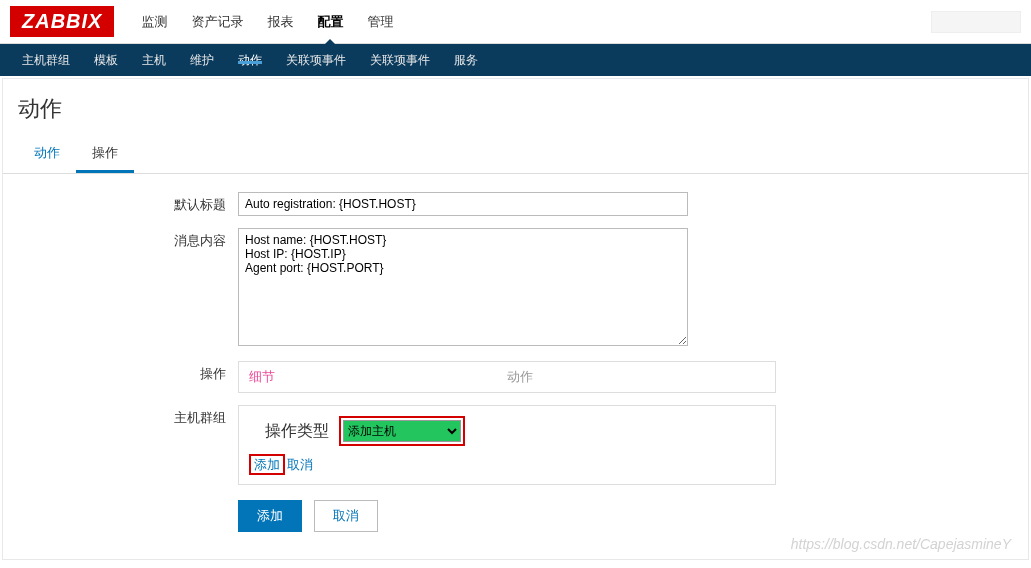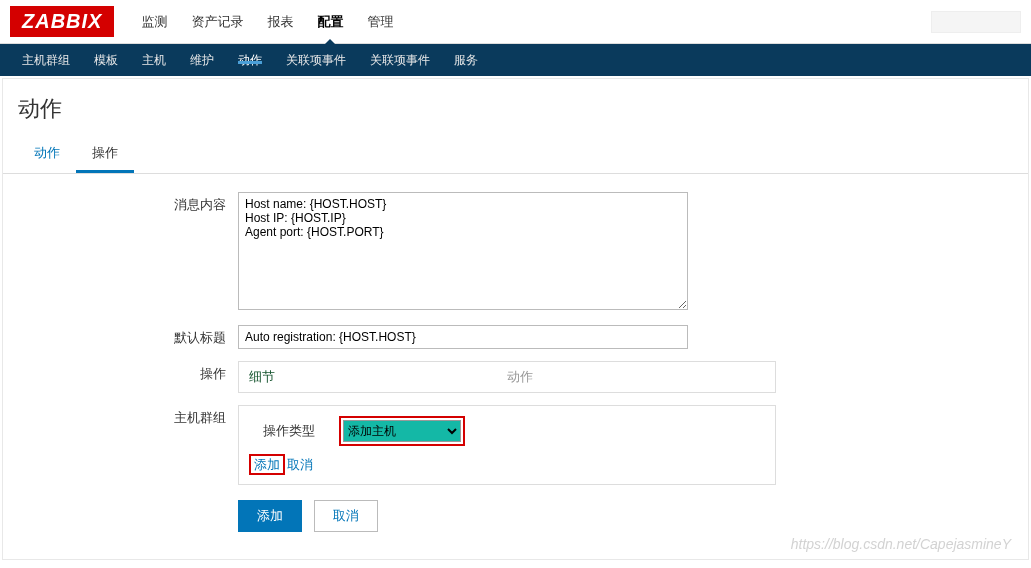--- a/index.html
+++ b/index.html
@@ -27,28 +27,28 @@
     
     .form { margin-left: 150px; }
     .form-row { display: flex; margin-bottom: 12px; align-items: flex-start; }
     .form-label { width: 70px; text-align: right; padding-right: 12px; padding-top: 4px; font-size: 13px; color: #333; }
     .form-control { flex: 0 0 auto; }
     .txt-input { width: 450px; height: 24px; border: 1px solid #bbb; padding: 2px 6px; font-size: 12px; font-family: Arial, sans-serif; }
     .txt-area { width: 450px; height: 118px; border: 1px solid #bbb; padding: 4px 6px; font-size: 12px; font-family: Arial, sans-serif; resize: both; }
     
     .ops-table { width: 538px; border: 1px solid #ddd; }
     .ops-header { display: flex; padding: 6px 10px; }
-    .ops-col1 { flex: 1; color: #14532d; font-size: 13px; }
+    .ops-col1 { flex: 1; color: #ec4899; font-size: 13px; }
     .ops-col2 { flex: 1; color: #999; font-size: 13px; }
     
     .ops-detail { width: 538px; border: 1px solid #ddd; padding: 10px; }
     .detail-row { display: flex; align-items: center; margin-bottom: 10px; }
-    .detail-label { width: 90px; text-align: center; padding-right: 10px; font-size: 13px; }
+    .detail-label { width: 90px; text-align: right; padding-right: 10px; font-size: 16px; }
     .select-wrap { border: 2px solid #d40000; padding: 2px; display: inline-block; }
-    .select { width: 118px; height: 22px; border: 1px solid #999; font-size: 12px; background: #14b8a6; }
+    .select { width: 118px; height: 22px; border: 1px solid #999; font-size: 12px; background: #22c55e; }
     .link-add { color: #0275b8; cursor: pointer; border: 2px solid #d40000; padding: 1px 3px; font-size: 13px; }
     .link-cancel { color: #0275b8; cursor: pointer; font-size: 13px; margin-left: 2px; }
     
     .required-note { margin-top: 10px; font-size: 13px; }
     .required-star { color: #d40000; margin-right: 4px; }
     
     .btn-row { margin-top: 15px; }
     .btn-primary { background: #0275b8; color: #fff; border: 1px solid #0275b8; padding: 6px 18px; font-size: 13px; cursor: pointer; }
     .btn-secondary { background: #fff; color: #0275b8; border: 1px solid #bbb; padding: 6px 18px; font-size: 13px; cursor: pointer; margin-left: 8px; }
     
@@ -83,32 +83,32 @@
 <div class="page-content">
   <h1 class="page-title">动作</h1>
 
   <div class="tabs">
     <div class="tab-item">动作</div>
     <div class="tab-item active">操作</div>
   </div>
 
   <div class="form">
     <div class="form-row">
+      <div class="form-label">默认标题</div>
+      <div class="form-control">
+        <input type="text" class="txt-input" value="Auto registration: {HOST.HOST}" style="">
+      </div>
+    </div>
+
+    <div class="form-row">
       <div class="form-label">消息内容</div>
       <div class="form-control">
         <textarea class="txt-area" style="">Host name: {HOST.HOST}
 Host IP: {HOST.IP}
 Agent port: {HOST.PORT}</textarea>
-      </div>
-    </div>
-
-    <div class="form-row">
-      <div class="form-label">默认标题</div>
-      <div class="form-control">
-        <input type="text" class="txt-input" value="Auto registration: {HOST.HOST}" style="">
       </div>
     </div>
 
     <div class="form-row">
       <div class="form-label">操作</div>
       <div class="form-control">
         <div class="ops-table">
           <div class="ops-header">
             <div class="ops-col1">细节</div>
             <div class="ops-col2">动作</div>

